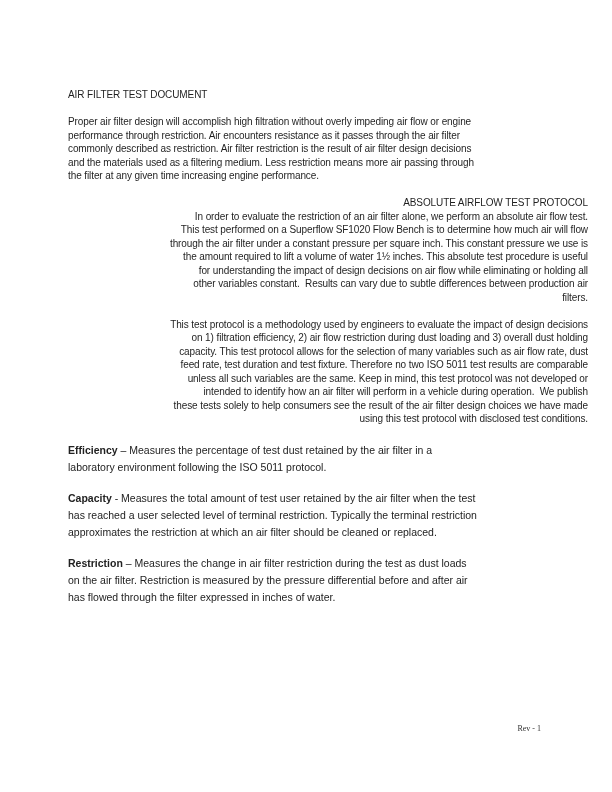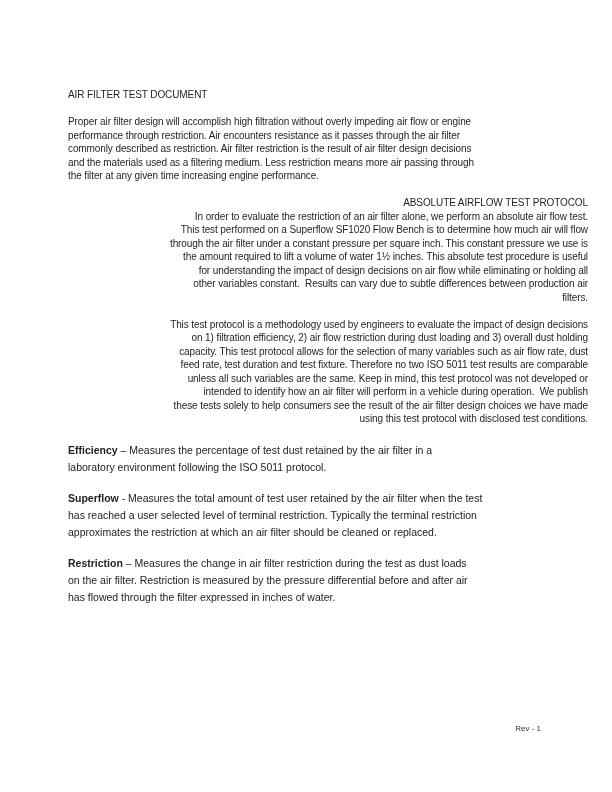--- a/index.html
+++ b/index.html
@@ -56,21 +56,21 @@
     white-space: pre-wrap;
     color: #222222;
   }
   .def-term {
     font-weight: bold;
   }
   .page-footer {
     position: absolute;
     top: 724px;
     right: 71px;
-    font-family: Liberation Sans, sans-serif;
+    font-family: Liberation Serif, serif;
     font-size: 8px;
     color: #333333;
   }
 </style>
 </head>
 <body>
 
 <div class="page-content">
 
   <p class="doc-title">AIR FILTER TEST DOCUMENT</p>
@@ -99,21 +99,21 @@
 feed rate, test duration and test fixture. Therefore no two ISO 5011 test results are comparable
 unless all such variables are the same. Keep in mind, this test protocol was not developed or
 intended to identify how an air filter will perform in a vehicle during operation.  We publish
 these tests solely to help consumers see the result of the air filter design choices we have made
 using this test protocol with disclosed test conditions.</p>
   </div>
 
   <p class="def-para"><span class="def-term">Efficiency</span><span> – Measures the percentage of test dust retained by the air filter in a
 laboratory environment following the ISO 5011 protocol.</span></p>
 
-  <p class="def-para"><span class="def-term">Superflow</span><span> - Measures the total amount of test user retained by the air filter when the test
+  <p class="def-para"><span class="def-term">Capacity</span><span> - Measures the total amount of test user retained by the air filter when the test
 has reached a user selected level of terminal restriction. Typically the terminal restriction
 approximates the restriction at which an air filter should be cleaned or replaced.</span></p>
 
   <p class="def-para"><span class="def-term">Restriction</span><span> – Measures the change in air filter restriction during the test as dust loads
 on the air filter. Restriction is measured by the pressure differential before and after air
 has flowed through the filter expressed in inches of water.</span></p>
 
 </div>
 
 <div class="page-footer">Rev - 1</div>

